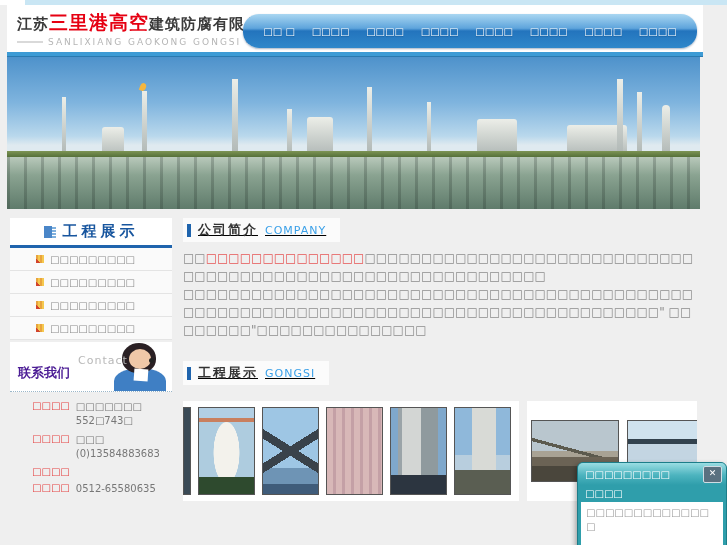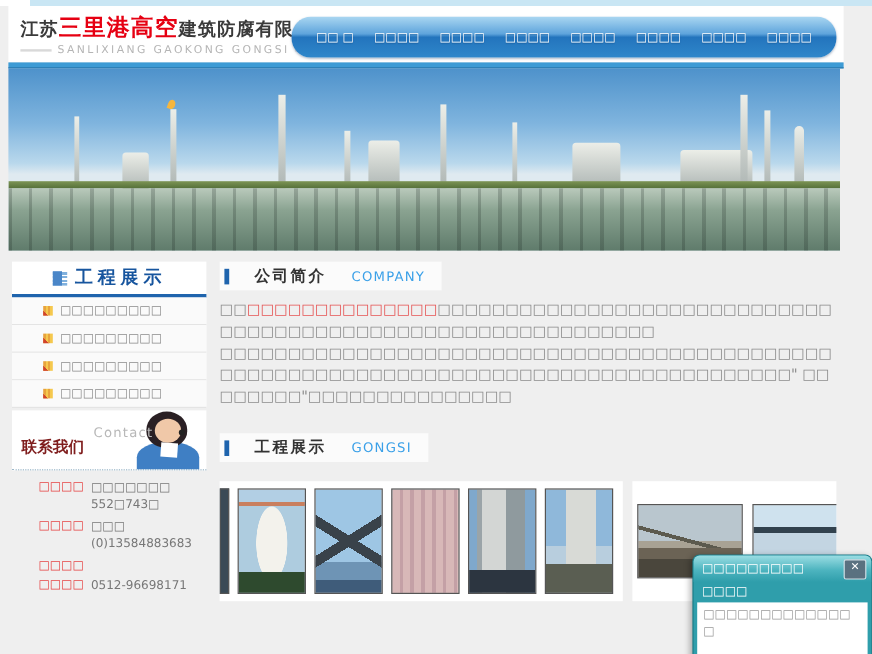--- a/index.html
+++ b/index.html
@@ -41,40 +41,40 @@
       linear-gradient(90deg,#4a86c8 0 8px,rgba(0,0,0,0) 8px),
       repeating-linear-gradient(0deg,#7fb0dd 0 2px,#ffffff 2px 3px);}
   .side-menu{background:#fdfdfd;}
   .menu-item{height:22px;display:flex;align-items:center;gap:6px;padding-left:26px;border-bottom:1px solid #e4e4e4;cursor:pointer;background:#fafafa;}
   .dot-icon{width:8px;height:8px;flex:0 0 8px;background:
       linear-gradient(45deg,#d1432c 0 3px,rgba(0,0,0,0) 3px),
       repeating-linear-gradient(90deg,#e8a33d 0 2px,#f5c84e 2px 4px);}
   .menu-label{font-size:10px;color:#8c8c8c;letter-spacing:0px;white-space:nowrap;}
 
   .contact-card{margin-top:2px;background:#ffffff;height:49px;position:relative;overflow:hidden;border-bottom:1px dotted #9bb7c9;}
-  .contact-zh{position:absolute;left:8px;bottom:9px;font-size:13px;font-weight:bold;color:#7f1d1d;}
+  .contact-zh{position:absolute;left:8px;bottom:9px;font-size:13px;font-weight:bold;color:#4c1d95;}
   .contact-en{position:absolute;left:68px;bottom:24px;font-size:11px;color:#b8b8b8;letter-spacing:1px;}
   .woman{position:absolute;right:2px;top:0;width:60px;height:49px;}
   .w-hair{position:absolute;right:14px;top:1px;width:34px;height:30px;border-radius:50% 50% 45% 45%;background:#2a2024;}
   .w-face{position:absolute;right:19px;top:7px;width:22px;height:20px;border-radius:50%;background:#f0c8a8;}
   .w-body{position:absolute;right:4px;top:26px;width:52px;height:26px;border-radius:50% 50% 0 0;background:#3f7fc4;}
   .w-collar{position:absolute;right:22px;top:27px;width:14px;height:12px;background:#fff;transform:rotate(4deg);}
   .w-mic{position:absolute;right:16px;top:16px;width:5px;height:5px;border-radius:50%;background:#222;}
 
   .contact-list{padding:8px 0 0 22px;}
   .c-entry{display:flex;align-items:flex-start;margin-bottom:5px;gap:6px;}
   .c-entry:nth-child(3){align-items:center;}
   .c-label{font-size:10px;color:#e64545;white-space:nowrap;}
   .c-lines{font-size:10px;color:#777;line-height:14px;}
   .c-lines span{display:block;white-space:nowrap;}
   .c-lines span:empty{display:none;}
 
   
   .main{position:absolute;left:183px;top:218px;width:517px;}
-  .sec-header{display:inline-flex;align-items:center;gap:21px;background:#fbfbfb;padding:3px 14px 3px 4px;}
+  .sec-header{display:inline-flex;align-items:center;gap:7px;background:#fbfbfb;padding:3px 14px 3px 4px;text-decoration:underline;}
   .sec-bar{width:4px;height:13px;background:#1f64ad;}
   .sec-zh{font-size:13px;font-weight:bold;color:#333;letter-spacing:2px;}
   .sec-en{font-size:11px;color:#3aa0e8;letter-spacing:1px;}
   .intro{margin-top:7px;font-size:12px;line-height:18px;color:#8c8c8c;word-break:break-all;}
   .intro p{margin:0;}
   .intro .hl{color:#e65555;}
   .product-sec{margin-top:22px;}
   .product-row{display:flex;gap:8px;margin-top:16px;}
   .pbox1{width:336px;height:100px;background:#ffffff;display:flex;align-items:center;gap:7px;padding-left:0;overflow:hidden;}
   .pbox2{width:166px;height:100px;background:#ffffff;display:flex;align-items:center;gap:8px;padding-left:4px;overflow:hidden;}
@@ -209,21 +209,21 @@
             <span>□□□</span>
             <span>(0)13584883683</span>
           </span>
       </div>
       <div class="c-entry">
         <span class="c-label">□□□□</span>
       </div>
       <div class="c-entry">
         <span class="c-label">□□□□</span>
         <span class="c-lines">
-            <span>0512-96698171</span>
+            <span>0512-65580635</span>
           </span>
       </div>
     </div>
   </div>
 
   <div class="main">
     <div class="sec-header">
       <span class="sec-bar"></span>
       <span class="sec-zh">公司简介</span>
       <span class="sec-en">COMPANY</span>

